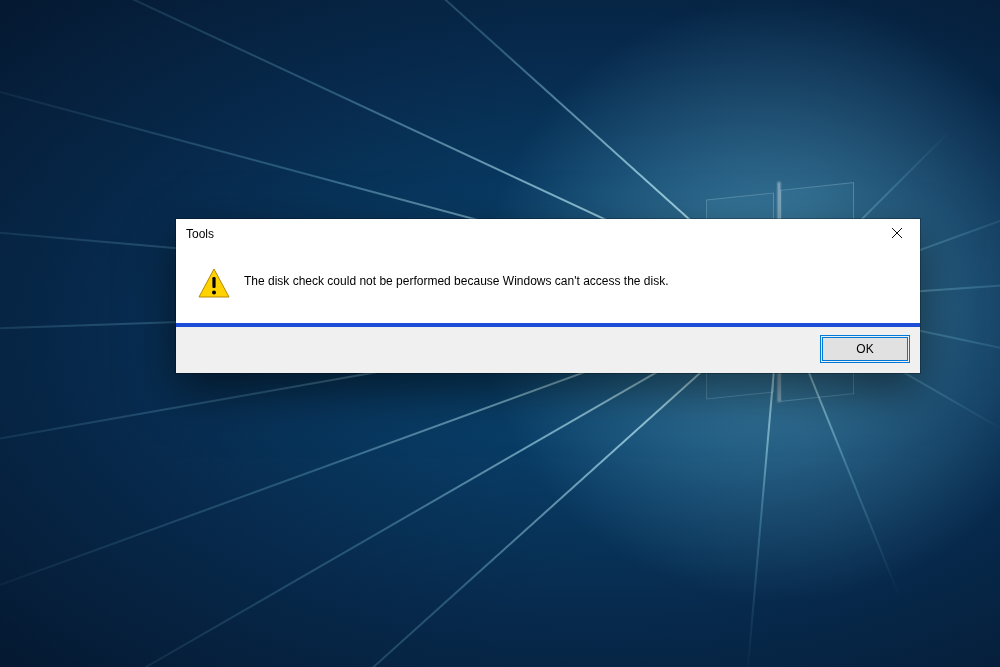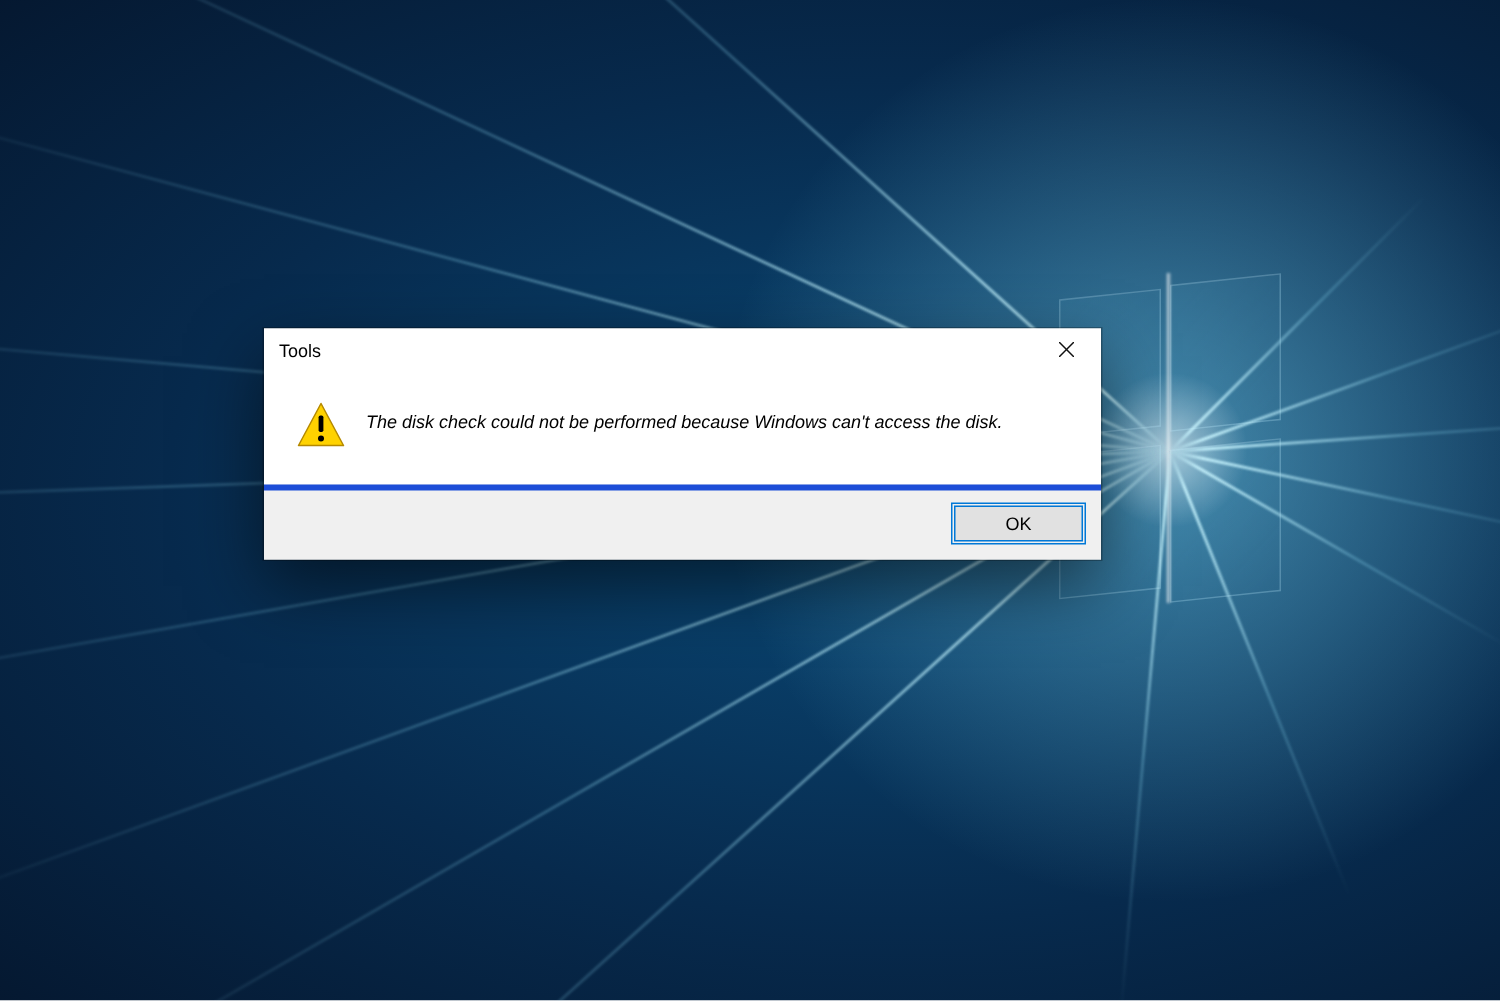--- a/index.html
+++ b/index.html
@@ -41,21 +41,21 @@
     background: linear-gradient(90deg, rgba(255,255,255,0.9), rgba(160,235,255,0));
     filter: blur(1px);
     pointer-events: none;
   }
 
   
   .dialog {
     position: absolute;
     left: 176px;
     top: 219px;
-    width: 558px;
+    width: 744px;
     background: #ffffff;
     box-shadow: 0 18px 45px rgba(0,0,0,0.55), 0 0 0 1px rgba(0,0,0,0.25);
     font-size: 12px;
     color: #000;
   }
   .titlebar {
     display: flex;
     align-items: center;
     justify-content: space-between;
     height: 30px;
@@ -81,21 +81,20 @@
     align-items: flex-start;
     gap: 14px;
     padding: 18px 22px 24px 22px;
     background: #ffffff;
   }
   .body-row .msg {
     font-size: 12px;
     line-height: 1.4;
     color: #000;
     padding-top: 6px;
-    font-style: italic;
   }
   .warning-icon svg { width: 32px; height: 32px; display: block; }
 
   .button-row {
     display: flex;
     justify-content: flex-end;
     padding: 10px 12px 12px 12px;
     background: #f0f0f0;
     border-top: 4px solid #1d4ed8;
   }

